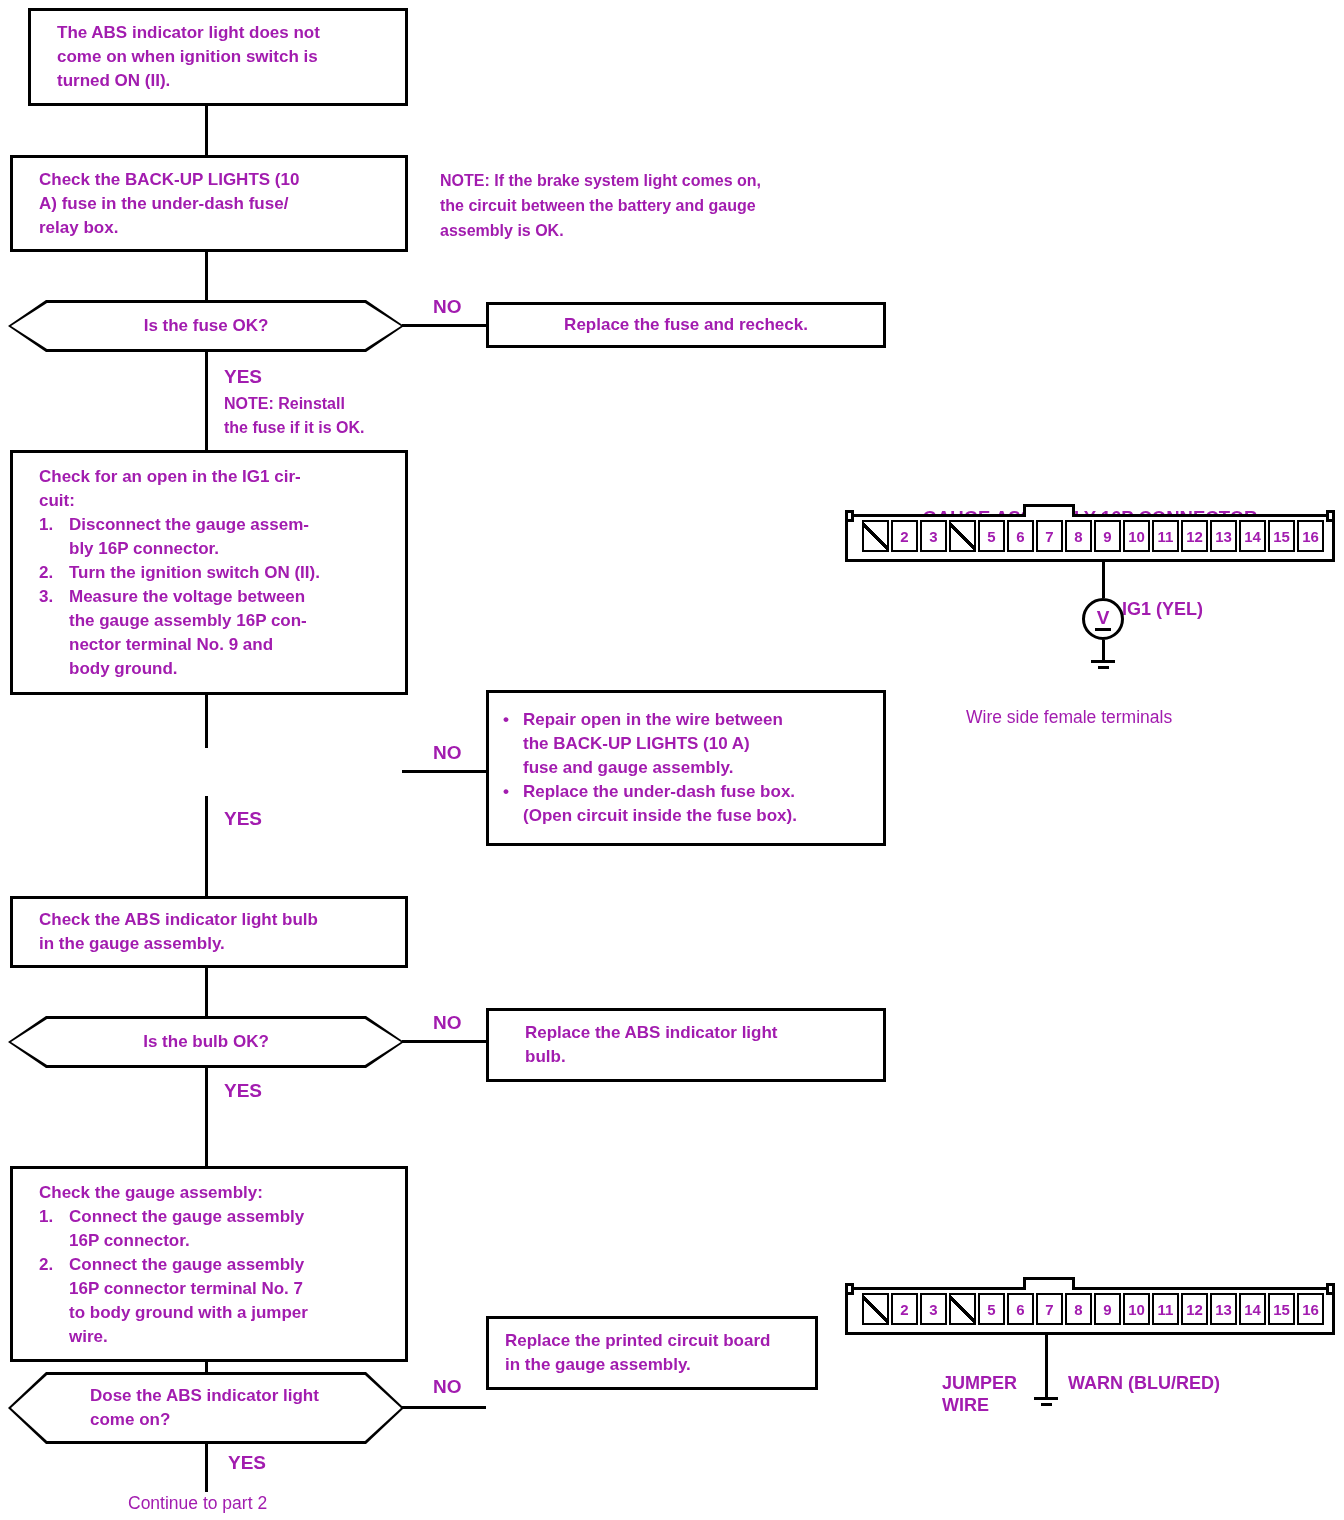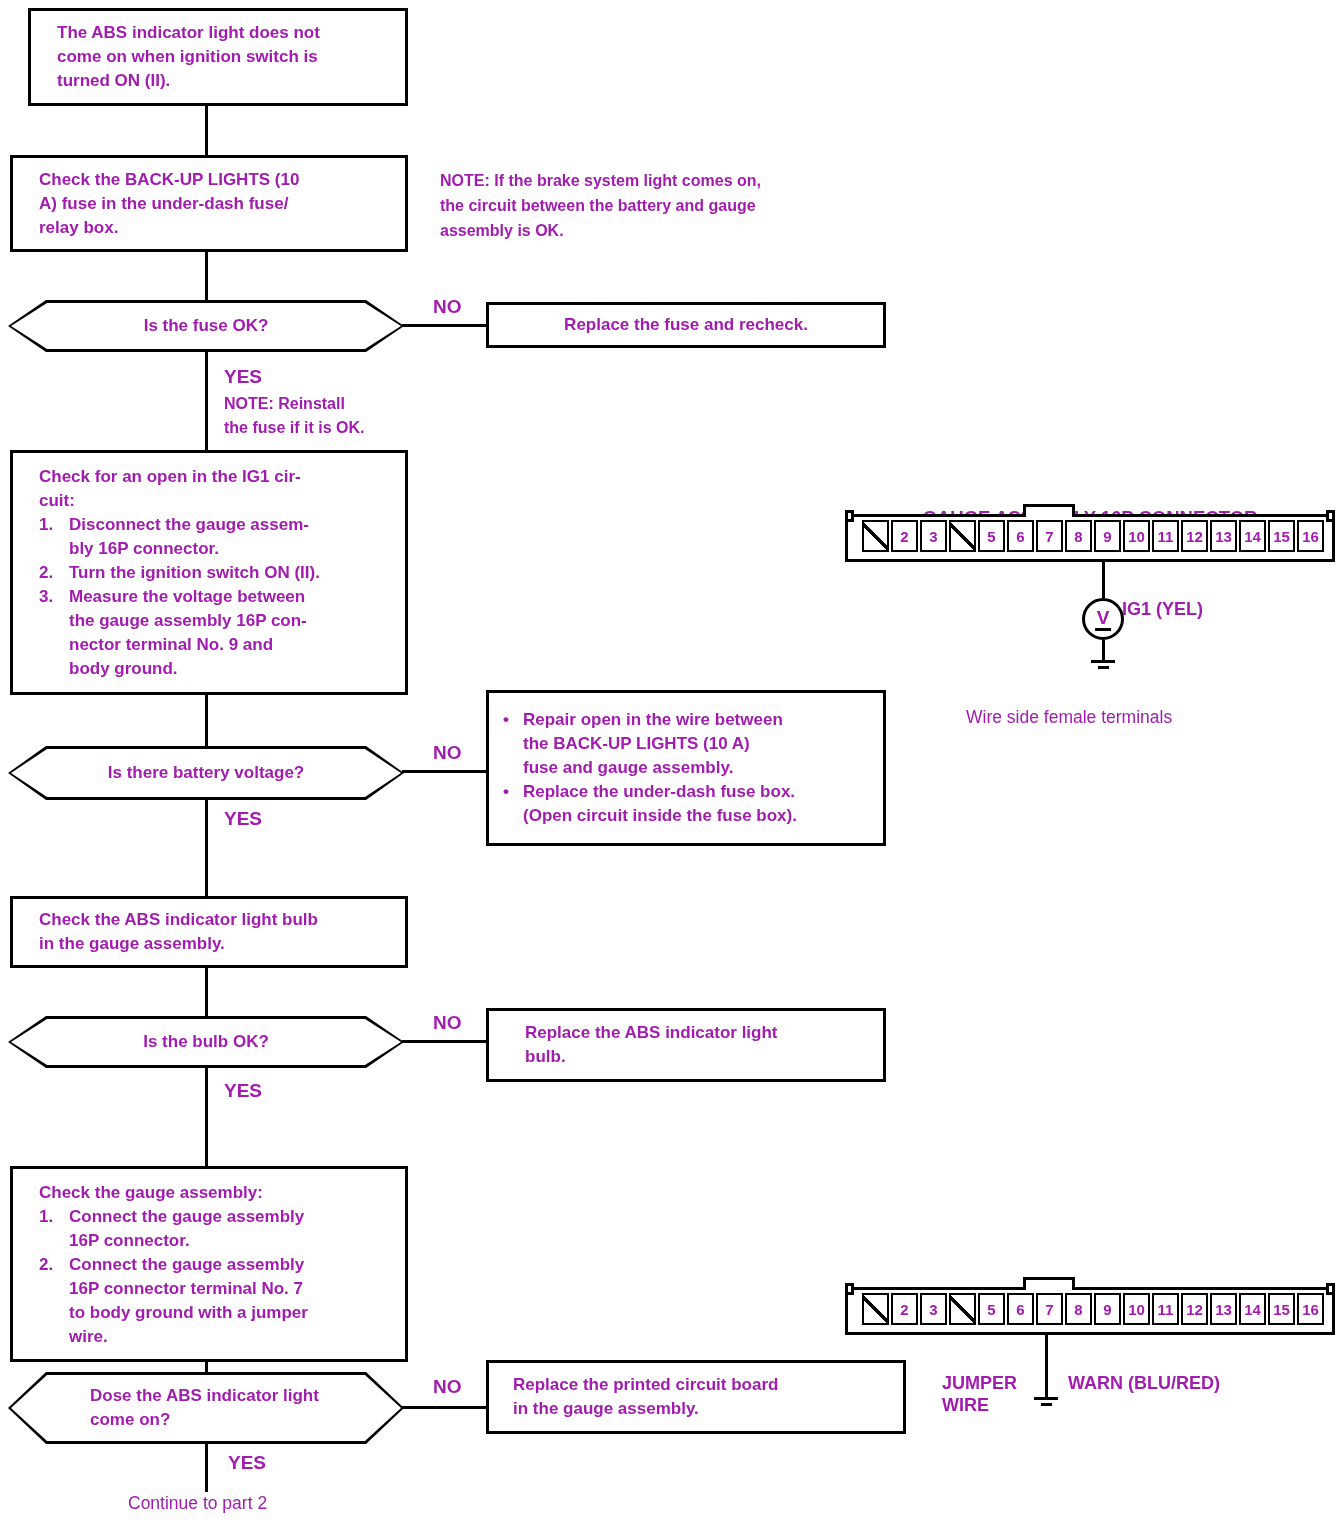--- a/index.html
+++ b/index.html
@@ -151,25 +151,20 @@
     <span class="v">V</span>
     <span class="u"></span>
   </div>
   <div class="vline" style="left:1102px;top:640px;height:20px"></div>
   <div class="ground" style="left:1091px;top:660px">
     <div class="g1"></div>
     <div class="g2"></div>
   </div>
   <div class="plain" style="left:966px;top:706px">Wire side female terminals</div>
 
-  <div class="hex" style="left:8px;top:746px;width:396px;height:54px">
-    <div class="hex-border"></div>
-    <div class="hex-inner"></div>
-    <div class="hex-label">Is there battery voltage?</div>
-  </div>
   <div class="lbl" style="left:433px;top:742px">NO</div>
   <div class="box" style="left:486px;top:690px;width:400px;height:156px;padding-left:14px">
     <div class="bl">
       <span>•</span>
       <span class="t">Repair open in the wire between
 the BACK-UP LIGHTS (10 A)
 fuse and gauge assembly.</span>
     </div>
     <div class="bl">
       <span>•</span>
@@ -244,21 +239,21 @@
     <div class="g2"></div>
   </div>
 
   <div class="hex" style="left:8px;top:1372px;width:396px;height:72px">
     <div class="hex-border"></div>
     <div class="hex-inner"></div>
     <div class="hex-label left">Dose the ABS indicator light
 come on?</div>
   </div>
   <div class="lbl" style="left:433px;top:1376px">NO</div>
-  <div class="box" style="left:486px;top:1360px;width:420px;height:74px;padding-left:24px">
+  <div class="box" style="left:486px;top:1316px;width:332px;height:74px;padding-left:16px">
     <div class="t">Replace the printed circuit board
 in the gauge assembly.</div>
   </div>
   <div class="lbl" style="left:228px;top:1452px">YES</div>
 
   <div class="plain" style="left:128px;top:1492px">Continue to part 2</div>
 
 </div>
 
 </body></html>

